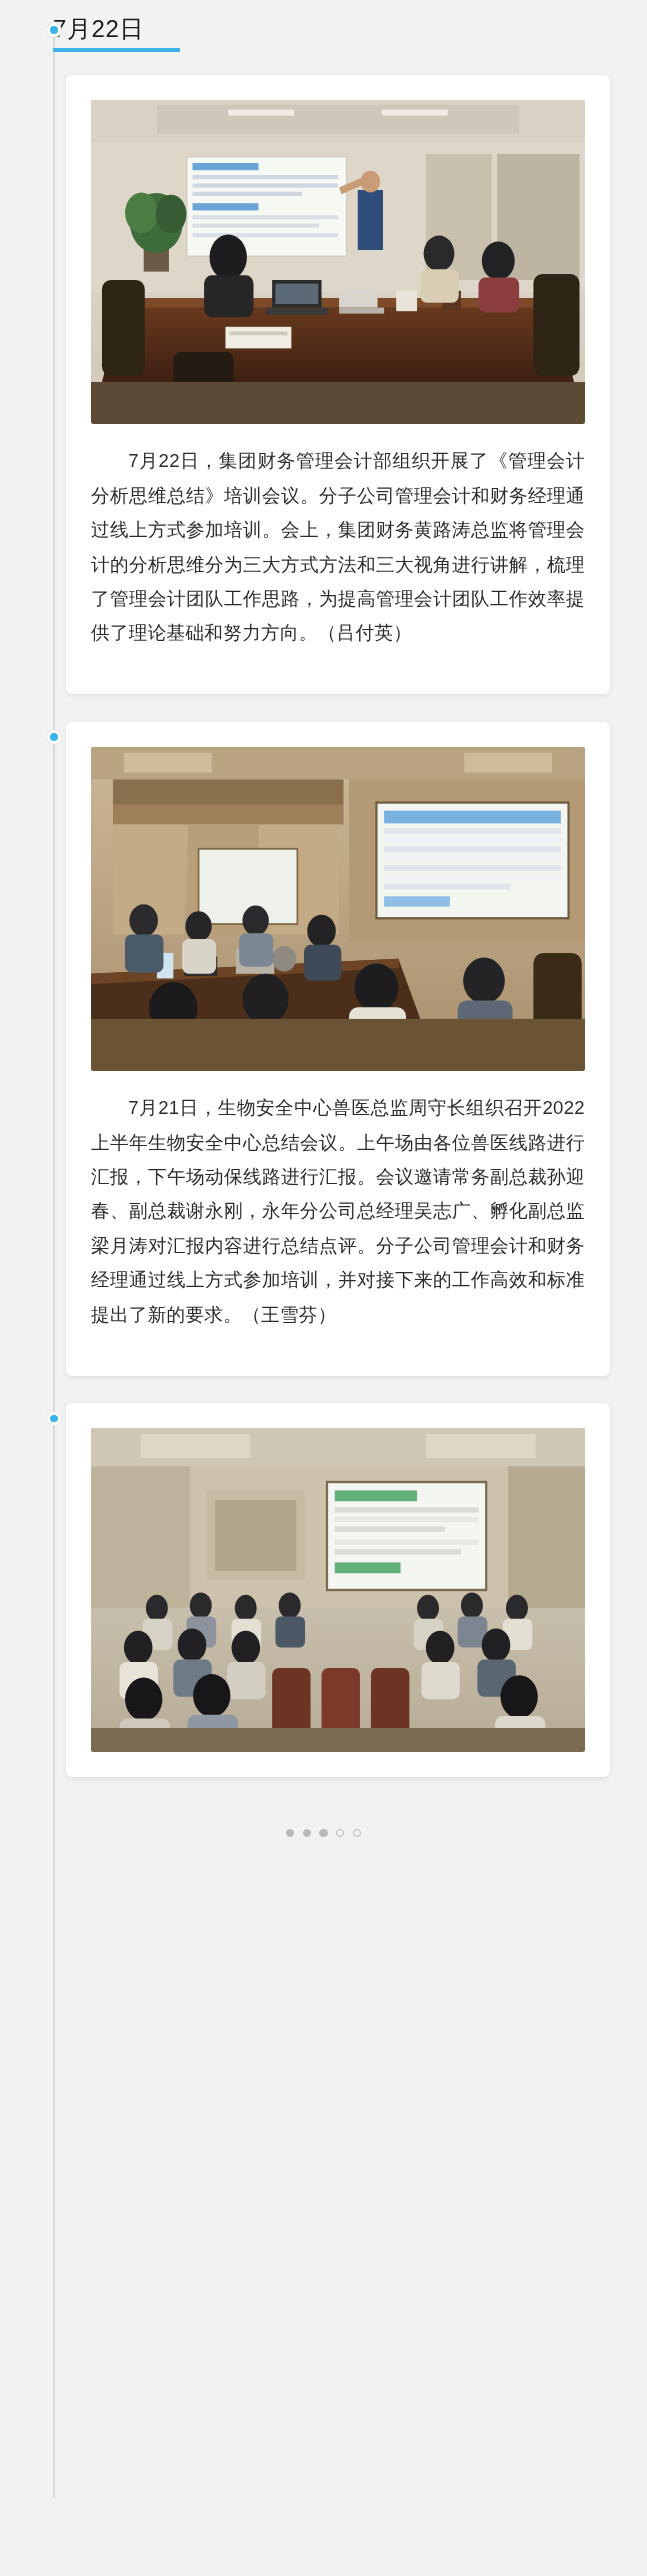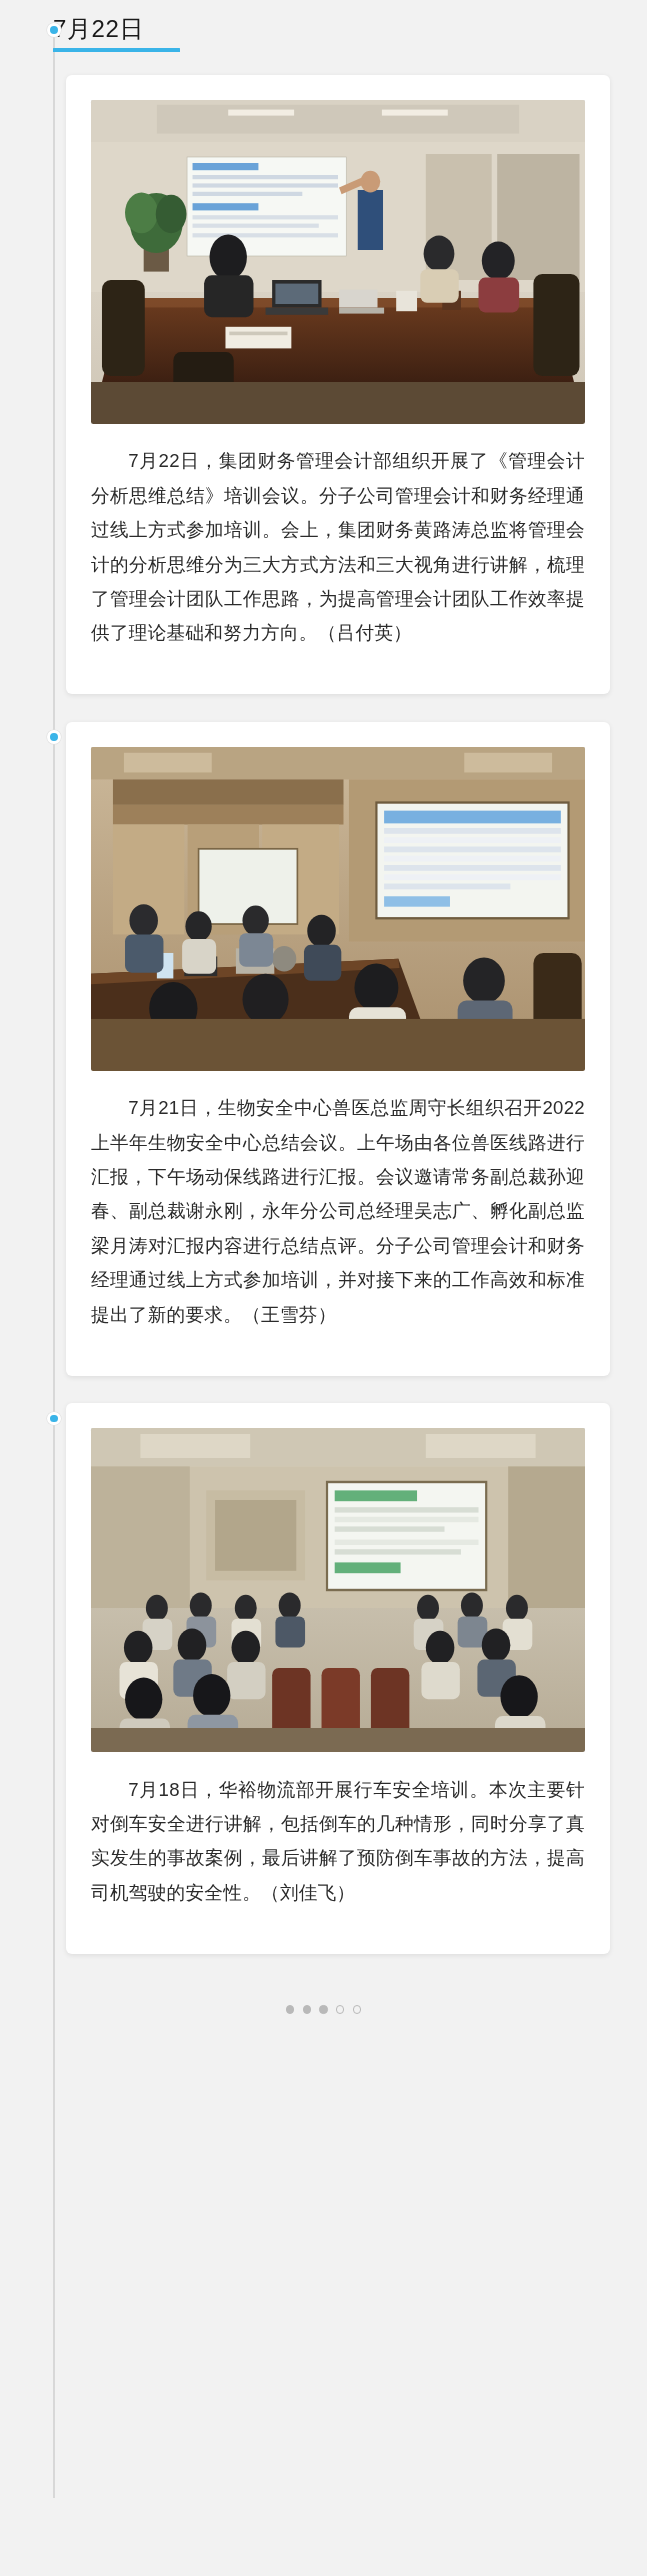--- a/index.html
+++ b/index.html
@@ -344,21 +344,20 @@
             <ellipse cx="96" cy="452" rx="34" ry="36"></ellipse>
             <ellipse cx="220" cy="446" rx="34" ry="36"></ellipse>
             <ellipse cx="780" cy="448" rx="34" ry="36"></ellipse>
           </g>
           <rect x="52" y="484" width="92" height="60" rx="14" fill="#cfcabd"></rect>
           <rect x="176" y="478" width="92" height="66" rx="14" fill="#8e97a2"></rect>
           <rect x="736" y="480" width="92" height="64" rx="14" fill="#dcd8cb"></rect>
           <rect x="0" y="500" width="900" height="40" fill="#7b6a52"></rect>
         </svg>
       </div>
-      <p class="caption">7月18日，华裕物流部开展行车安全培训。本次主要针对倒车安全进行讲解，包括倒车的几种情形，同时分享了真实发生的事故案例，最后讲解了预防倒车事故的方法，提高司机驾驶的安全性。（刘佳飞）</p>
     </div>
   </div>
 
   <div class="footer-dots">
     <span class="fdot filled"></span>
     <span class="fdot filled"></span>
     <span class="fdot filled"></span>
     <span class="fdot"></span>
     <span class="fdot"></span>
   </div>

